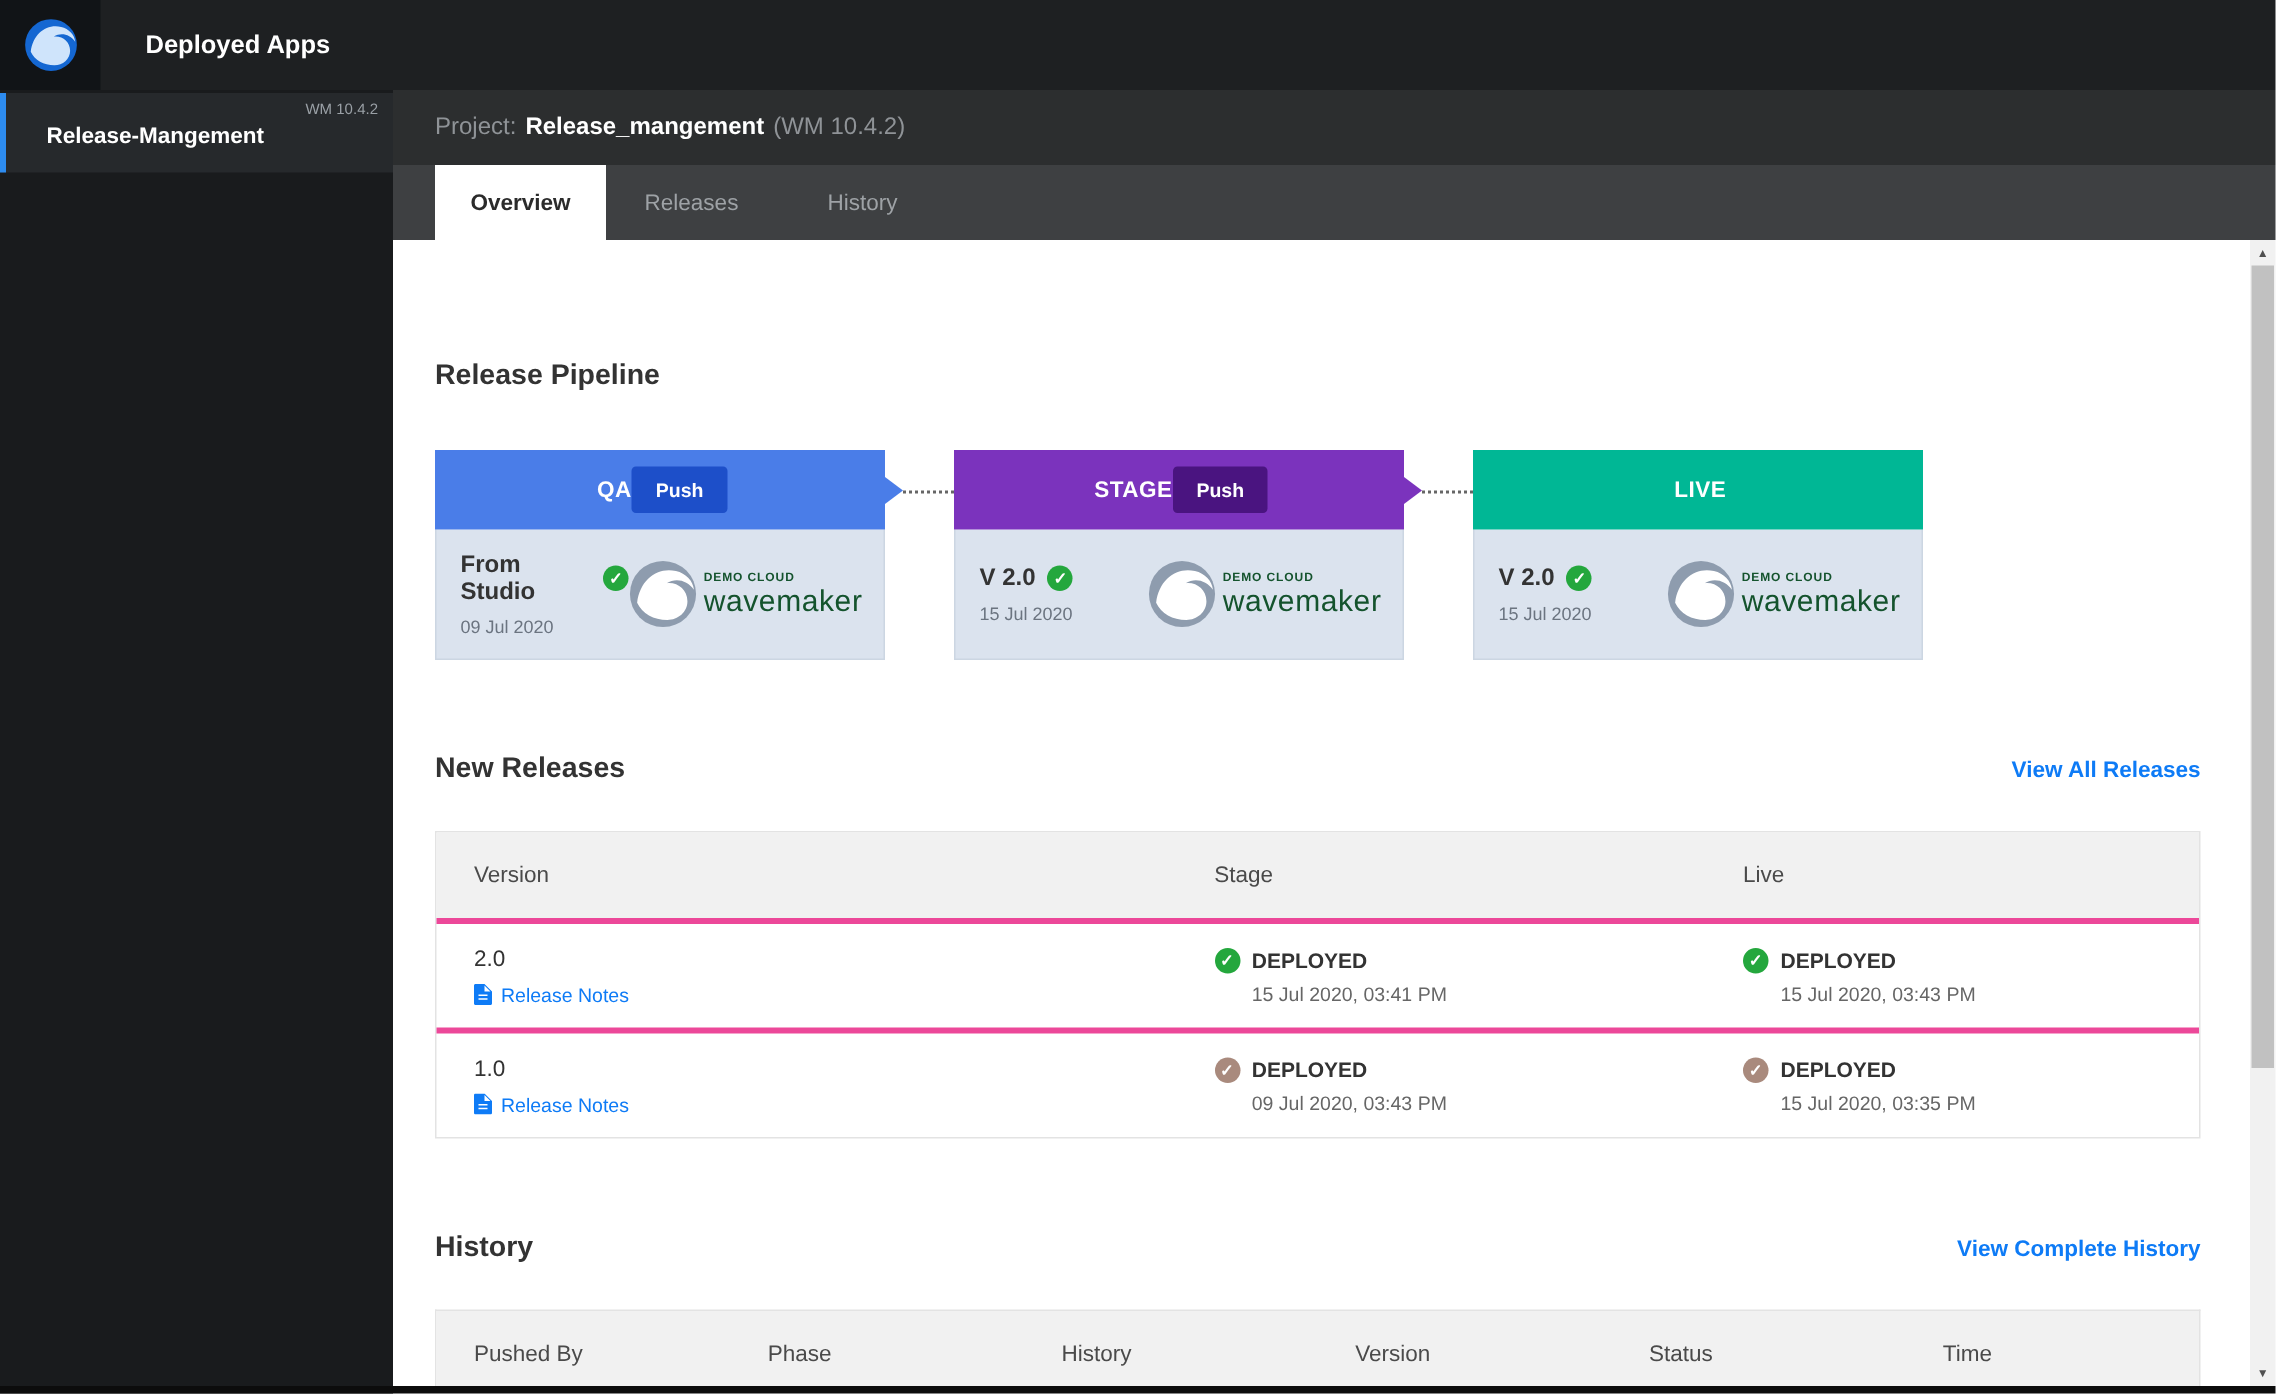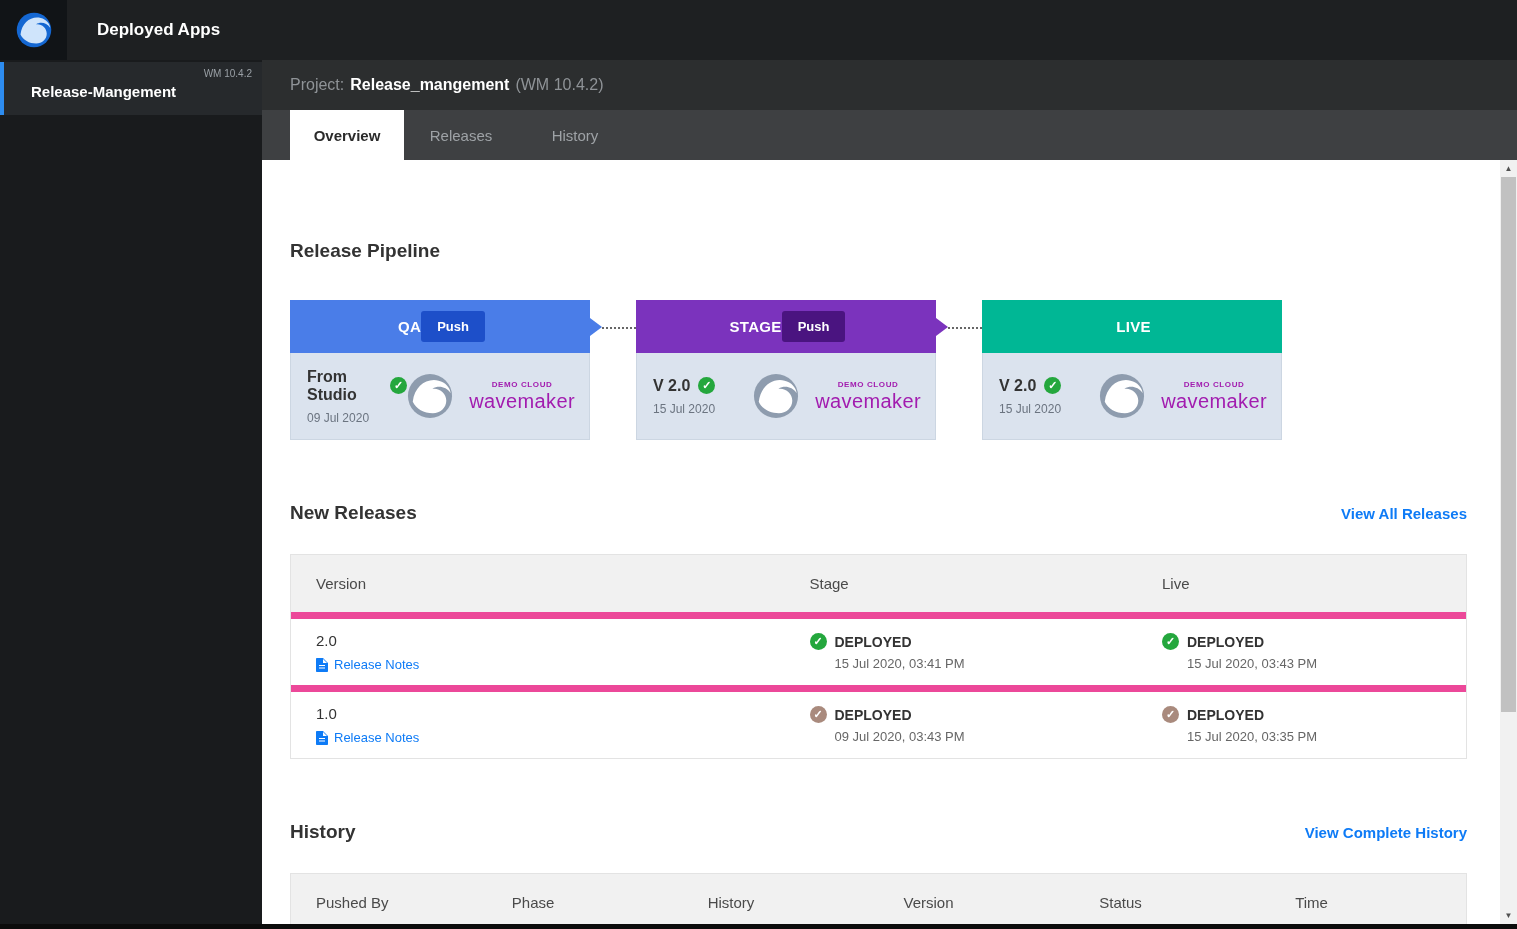--- a/index.html
+++ b/index.html
@@ -92,41 +92,41 @@
   }
   .version-row { display: flex; align-items: center; gap: 8px; font-size: 16px; font-weight: bold; color: #333333; }
   .stage-date { font-size: 12px; color: #6b7480; margin-top: 7px; }
 
   .check {
     width: 17px; height: 17px; border-radius: 50%; color: #ffffff; font-size: 11px;
     display: inline-flex; align-items: center; justify-content: center; flex: 0 0 auto;
     font-weight: bold;
   }
 
-  .wm-logo { display: flex; align-items: center; gap: 16px; color: #a21caf; text-align: center; }
+  .wm-logo { display: flex; align-items: center; gap: 4px; color: #14532d; }
   .wm-logo svg { width: 46px; height: 46px; }
   .wm-logo-text .l1 { font-size: 8px; font-weight: bold; letter-spacing: 0.6px; }
   .wm-logo-text .l2 { font-size: 20px; letter-spacing: 0.4px; margin-top: 1px; }
 
   
   .section-head {
     display: flex; align-items: center; justify-content: space-between;
     margin-top: 62px; margin-bottom: 30px;
   }
   .view-link { color: #0e7bf6; font-weight: bold; font-size: 15px; cursor: pointer; text-decoration: none; }
 
   .data-table { border: 1px solid #e3e3e3; }
   .rel-grid { display: grid; grid-template-columns: 42% 30% 28%; }
   .hist-grid { display: grid; grid-template-columns: repeat(6, 1fr); }
   .t-head {
     background: #f1f1f1; height: 57px; align-items: center;
     color: #4a4a4a; font-size: 15px;
   }
   .t-head > div { padding-left: 25px; }
-  .t-row { height: 73px; border-top: 7px solid #ec4899; align-items: center; }
+  .t-row { height: 73px; border-top: 4px solid #ec4899; align-items: center; }
   .cell { padding-left: 25px; }
   .v { font-size: 15px; color: #333333; }
   .notes-link {
     display: flex; align-items: center; gap: 6px; color: #0e7bf6;
     font-size: 13px; margin-top: 8px; cursor: pointer;
   }
   .status-row { display: flex; align-items: center; gap: 8px; }
   .status-label { font-size: 14px; font-weight: bold; color: #333333; }
   .status-time { font-size: 13px; color: #666666; margin-top: 6px; padding-left: 25px; }
 

